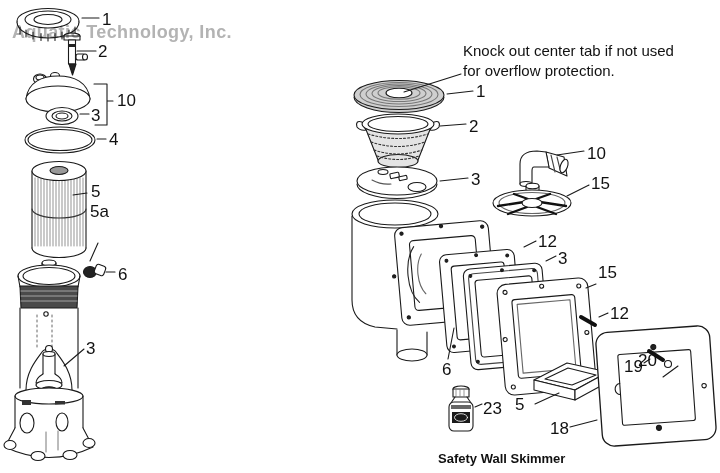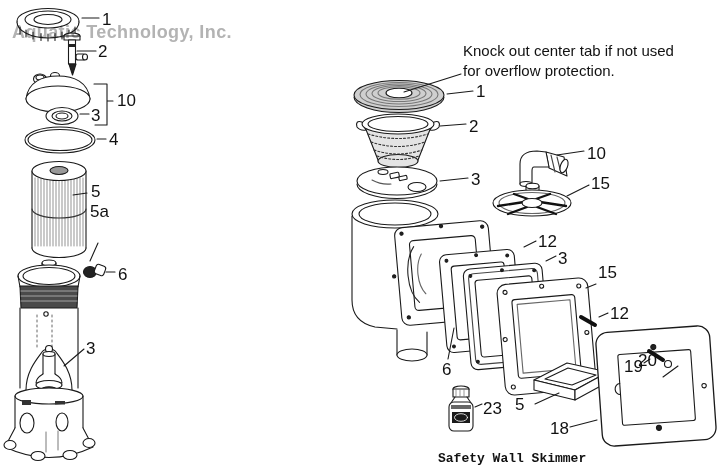--- a/index.html
+++ b/index.html
@@ -3,21 +3,21 @@
 <meta charset="utf-8">
 <style>
   html,body{margin:0;padding:0;background:#fff;}
   #stage{position:relative;width:720px;height:473px;background:#ffffff;overflow:hidden;
          font-family:"Liberation Sans",sans-serif;}
   #art{position:absolute;left:0;top:0;z-index:1;}
   .plabel{position:absolute;z-index:2;font-size:17px;color:#111;line-height:1;white-space:nowrap;}
   .watermark{position:absolute;z-index:3;left:12px;top:22px;font-size:18px;font-weight:bold;
              color:#b3b3b3;letter-spacing:.4px;white-space:nowrap;mix-blend-mode:multiply;}
   .note{position:absolute;z-index:2;left:463px;top:41px;font-size:15px;color:#111;line-height:20px;}
-  .caption{position:absolute;z-index:2;left:438px;top:451px;font-size:13px;font-weight:bold;color:#111;font-family:Liberation Mono, monospace;}
+  .caption{position:absolute;z-index:2;left:438px;top:451px;font-size:13px;font-weight:bold;color:#111;}
   svg *{vector-effect:non-scaling-stroke;}
 </style>
 </head>
 <body>
 
 <div id="stage">
 
   <svg id="art" width="720" height="473" viewBox="0 0 720 473" fill="none" stroke="#1a1a1a" stroke-width="1.1" stroke-linecap="round" stroke-linejoin="round">
 
     <g>

